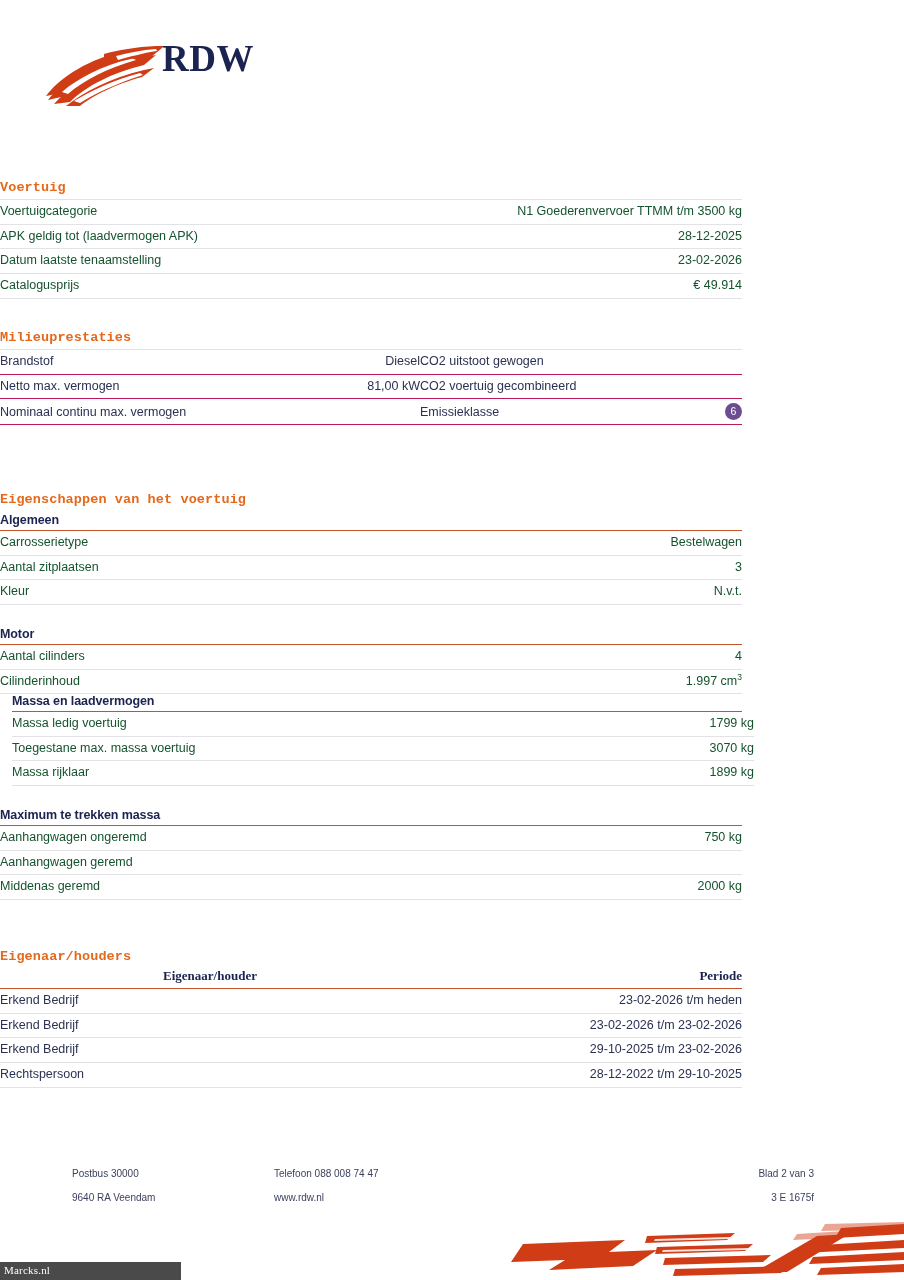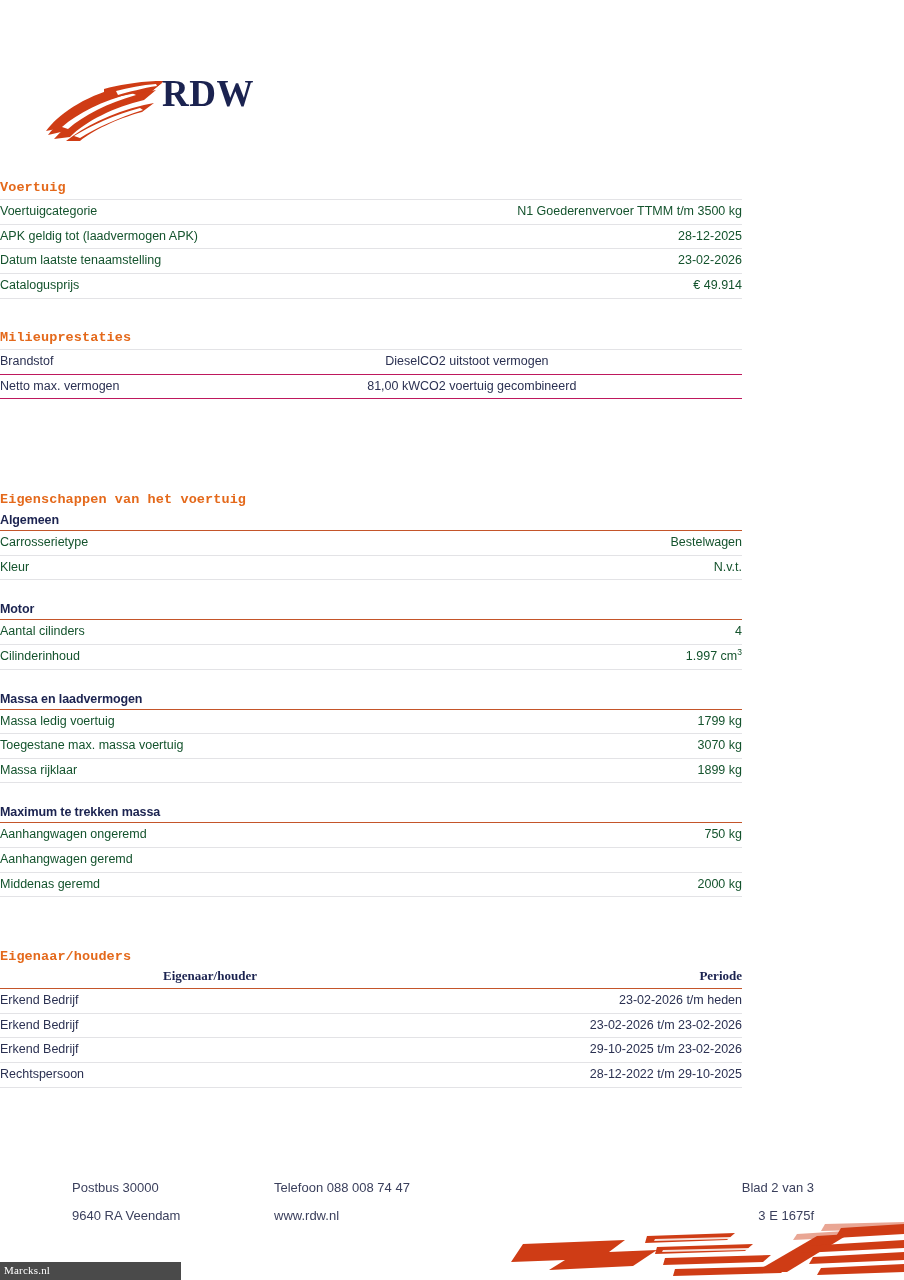--- a/index.html
+++ b/index.html
@@ -21,21 +21,21 @@
   .page {
     position: absolute;
     inset: 0;
     background: #fff;
   }
 
   
   .header {
     position: absolute;
     left: 0; top: 0;
-    width: 800px; height: 160px; margin-top: 35px;
+    width: 800px; height: 160px;
   }
   .logo-block {
     position: absolute;
     left: 44px; top: 34px;
     width: 300px; height: 80px;
   }
   .logo-mark {
     position: absolute;
     left: 0; top: 12px;
     width: 126px; height: 62px;
@@ -180,23 +180,22 @@
   td.ov-r { text-align: right; }
 
   sup.cube { font-size: 8.5px; vertical-align: super; line-height: 0; }
 
   
   .footer {
     position: absolute;
     left: 72px;
     top: 1168px;
     width: 742px;
-    font-size: 13px;
+    font-size: 10px;
     color: #3a3f5c;
-    margin-top: 12px;
   }
   .footer-row { display: flex; margin-bottom: 13px; }
   .f-c1 { width: 202px; }
   .f-c2 { width: 340px; }
   .f-c3 { flex: 1; text-align: right; }
 
   
   .bottom-graphic {
     position: absolute;
     left: 505px;
@@ -283,46 +282,56 @@
       <colgroup>
         <col style="width:215px">
           <col style="width:205px">
           <col style="width:230px">
           <col style="width:92px">
       </colgroup>
       <tbody id="milieu-body">
           <tr class="first-row">
             <td class="k2">Brandstof</td>
             <td class="v2">Diesel</td>
-            <td class="k3">CO2 uitstoot vermogen</td>
+            <td class="k3">CO2 uitstoot gewogen</td>
             <td class="v3"></td>
           </tr>
           <tr>
             <td class="k2">Netto max. vermogen</td>
             <td class="v2">81,00 kW</td>
             <td class="k3">CO2 voertuig gecombineerd</td>
             <td class="v3"></td>
+          </tr>
+          <tr>
+            <td class="k2">Nominaal continu max. vermogen</td>
+            <td class="v2"></td>
+            <td class="k3">Emissieklasse</td>
+            <td class="v3"><span class="badge">6</span></td>
           </tr>
         </tbody>
     </table>
   </div>
 
   <div class="section" style="top:492px;">
     <div class="sec-title">Eigenschappen van het voertuig</div>
     <div id="eigenschappen-groups">
         <div style="margin-top: 6px;">
           <div class="sub-title">Algemeen</div>
           <div class="rule-orange"></div>
           <table class="kv">
             <tbody>
               <tr class="">
                 <td class="k">Carrosserietype</td>
                 <td class="v">Bestelwagen</td>
               </tr>
               <tr>
+                <td class="k">Aantal zitplaatsen</td>
+                <td class="v">3</td>
+              </tr>
+              <tr>
                 <td class="k">Kleur</td>
                 <td class="v">N.v.t.</td>
               </tr>
             </tbody>
           </table>
         </div>
         <div style="margin-top: 22px;">
           <div class="sub-title">Motor</div>
           <div class="rule-orange"></div>
           <table class="kv">
@@ -331,21 +340,21 @@
                 <td class="k">Aantal cilinders</td>
                 <td class="v">4</td>
               </tr>
               <tr>
                 <td class="k">Cilinderinhoud</td>
                 <td class="v">1.997 cm<sup class="cube">3</sup></td>
               </tr>
             </tbody>
           </table>
         </div>
-        <div style="margin-top: 22px;">
+        <div style=" padding-left: 12px;">
           <div class="sub-title">Massa en laadvermogen</div>
           <div class="rule-orange"></div>
           <table class="kv">
             <tbody>
               <tr class="">
                 <td class="k">Massa ledig voertuig</td>
                 <td class="v">1799 kg</td>
               </tr>
               <tr>
                 <td class="k">Toegestane max. massa voertuig</td>

